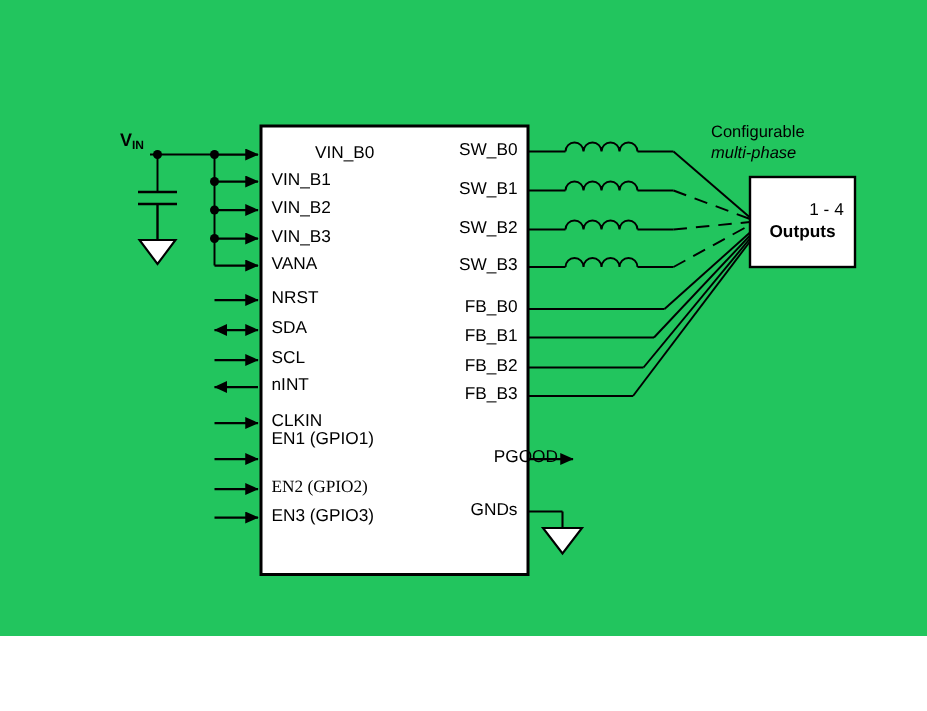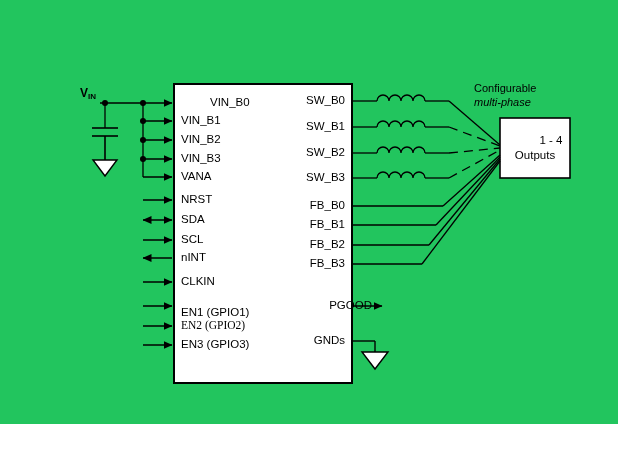--- a/index.html
+++ b/index.html
@@ -184,36 +184,36 @@
   <div class="lbl left-pin" style="left:181px; top:115px;">VIN_B1</div>
   <div class="lbl left-pin" style="left:181px; top:134px;text-align:center;">VIN_B2</div>
   <div class="lbl left-pin" style="left:181px; top:153px;">VIN_B3</div>
   <div class="lbl left-pin" style="left:181px; top:171px;">VANA</div>
 
   <div class="lbl left-pin" style="left:181px; top:194px;">NRST</div>
   <div class="lbl left-pin" style="left:181px; top:214px;">SDA</div>
   <div class="lbl left-pin" style="left:181px; top:234px;">SCL</div>
   <div class="lbl left-pin" style="left:181px; top:252px;">nINT</div>
   <div class="lbl left-pin" style="left:181px; top:276px;">CLKIN</div>
-  <div class="lbl left-pin" style="left:181px; top:307px;">EN1 (GPIO1)</div>
+  <div class="lbl left-pin" style="left:181px; top:288px;">EN1 (GPIO1)</div>
   <div class="lbl left-pin" style="left:181px; top:320px;font-family:Liberation Serif, serif;">EN2 (GPIO2)</div>
   <div class="lbl left-pin" style="left:181px; top:339px;">EN3 (GPIO3)</div>
 
   <div class="lbl right-pin" style="left:245px; top:95px;  width:100px;">SW_B0</div>
   <div class="lbl right-pin" style="left:245px; top:121px; width:100px;">SW_B1</div>
   <div class="lbl right-pin" style="left:245px; top:147px; width:100px;">SW_B2</div>
   <div class="lbl right-pin" style="left:245px; top:172px; width:100px;">SW_B3</div>
 
   <div class="lbl right-pin" style="left:245px; top:200px; width:100px;">FB_B0</div>
   <div class="lbl right-pin" style="left:245px; top:219px; width:100px;">FB_B1</div>
   <div class="lbl right-pin" style="left:245px; top:239px; width:100px;">FB_B2</div>
   <div class="lbl right-pin" style="left:245px; top:258px; width:100px;">FB_B3</div>
 
   <div class="lbl right-pin" style="left:245px; top:300px; width:100px;padding-left:27px;">PGOOD</div>
   <div class="lbl right-pin" style="left:245px; top:335px; width:100px;">GNDs</div>
 
   <div class="note" style="left:474px; top:82px;">Configurable</div>
   <div class="note" style="left:474px; top:96px;font-style:italic;">multi-phase</div>
 
   <div class="outbox-text" style="left:500px; top:133px;margin-left:16px;">1 - 4</div>
-  <div class="outbox-text" style="left:500px; top:148px;">Outputs</div>
+  <div class="outbox-text" style="left:500px; top:148px;font-weight:bold;">Outputs</div>
 
 </div>
 
 </body></html>

